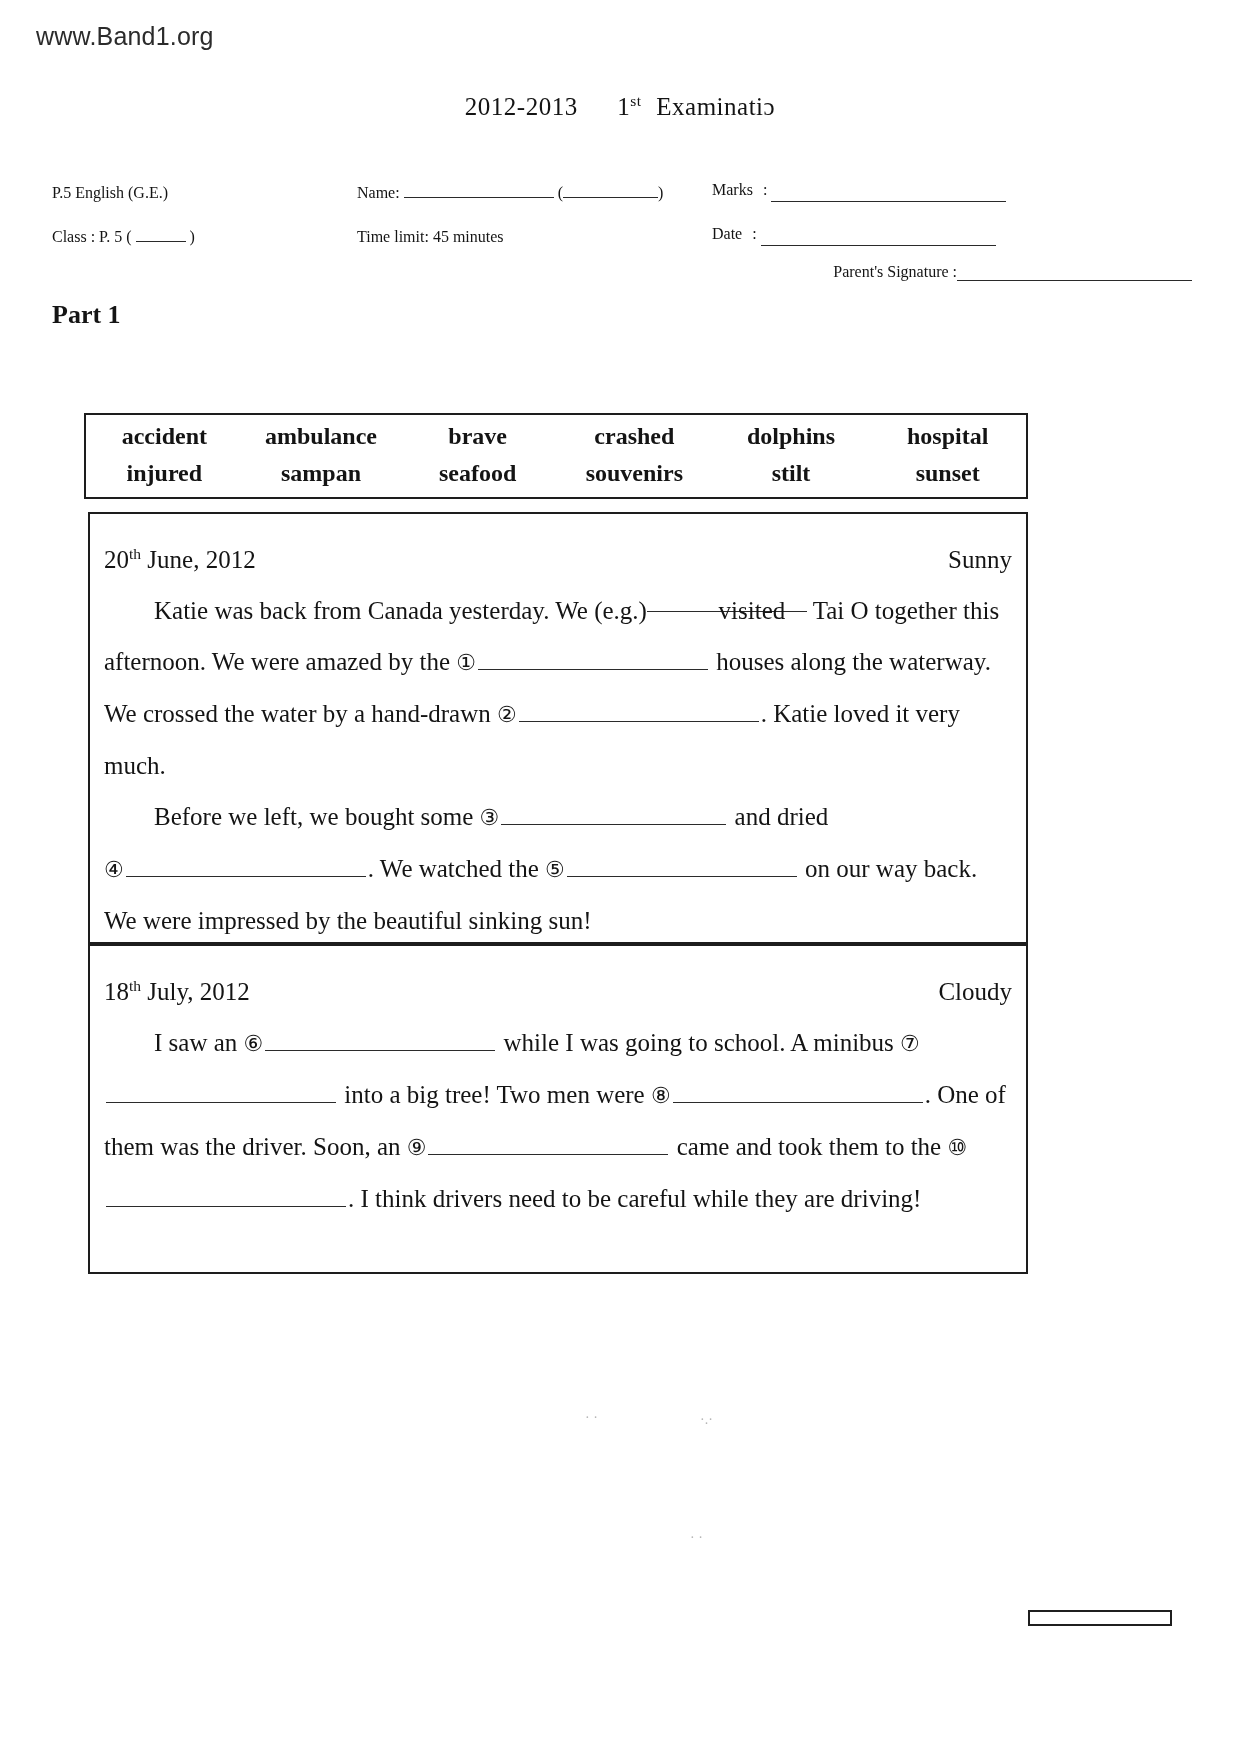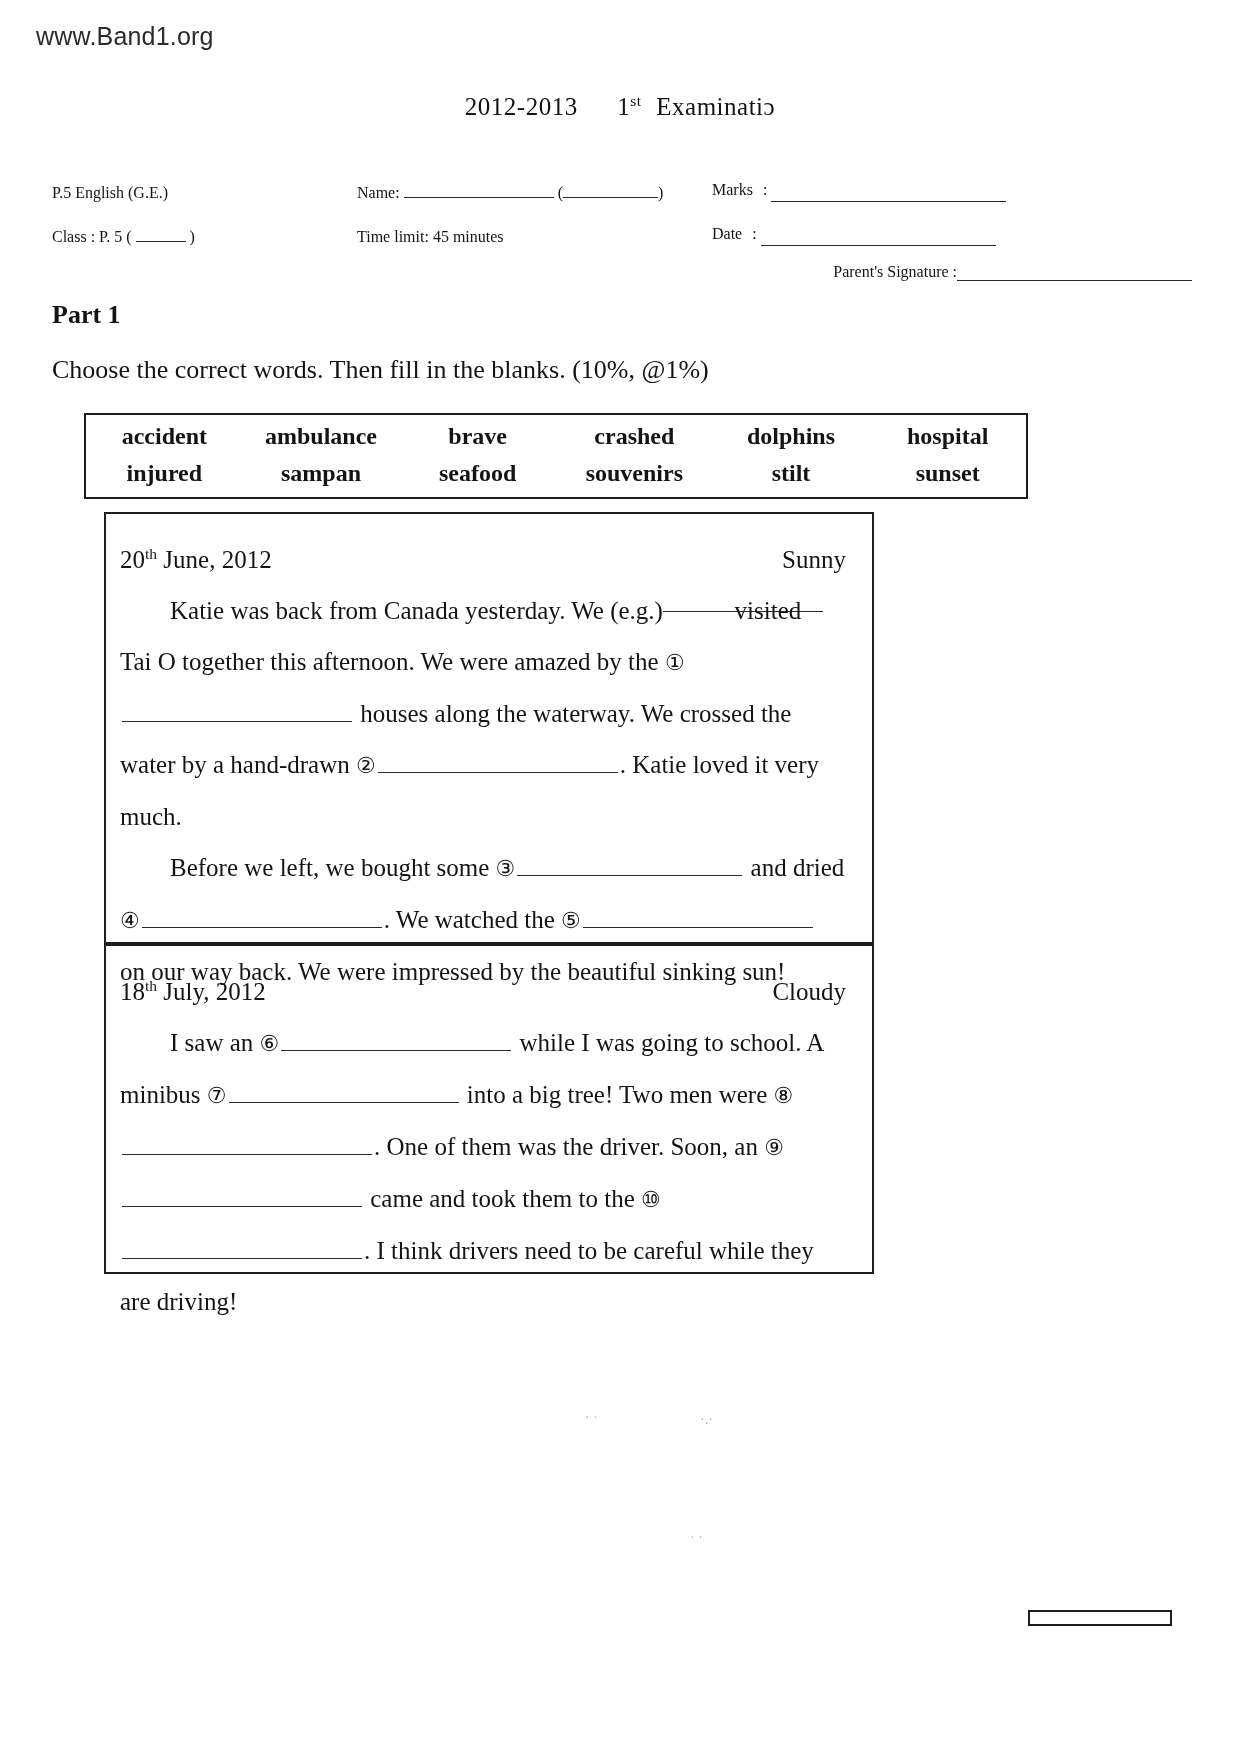--- a/index.html
+++ b/index.html
@@ -110,27 +110,27 @@
     font-size: 24px;
   }
   .wb-row + .wb-row { margin-top: 10px; }
   .wb-cell {
     flex: 1;
     text-align: center;
   }
   
   .diary {
     position: absolute;
-    left: 104px;
-    width: 770px;
+    left: 88px;
+    width: 940px;
     border: 2px solid #1d1d1d;
     box-sizing: border-box;
     font-size: 25px;
     line-height: 51px;
-    padding: 14px 26px 18px 14px;
+    padding: 14px 14px 18px 14px;
   }
   #diary-1 { top: 512px; height: 432px; }
   #diary-2 { top: 944px; height: 330px; }
   .diary-head {
     display: flex;
     justify-content: space-between;
     align-items: baseline;
   }
   .para { text-indent: 50px; }
   .blank {
@@ -210,21 +210,20 @@
       </div>
     </div>
 
     <div class="sig-row">
       <span class="lbl">Parent's Signature :</span>
       <span class="ul w235"></span>
     </div>
   </div>
 
   <div class="part-heading">Part 1</div>
-  <div class="instruction">Choose the correct words. Then fill in the blanks. (10%, @1%)</div>
 
   <div class="wordbank">
     <div class="wb-row">
       <span class="wb-cell">accident</span>
       <span class="wb-cell">ambulance</span>
       <span class="wb-cell">brave</span>
       <span class="wb-cell">crashed</span>
       <span class="wb-cell">dolphins</span>
       <span class="wb-cell">hospital</span>
     </div>

